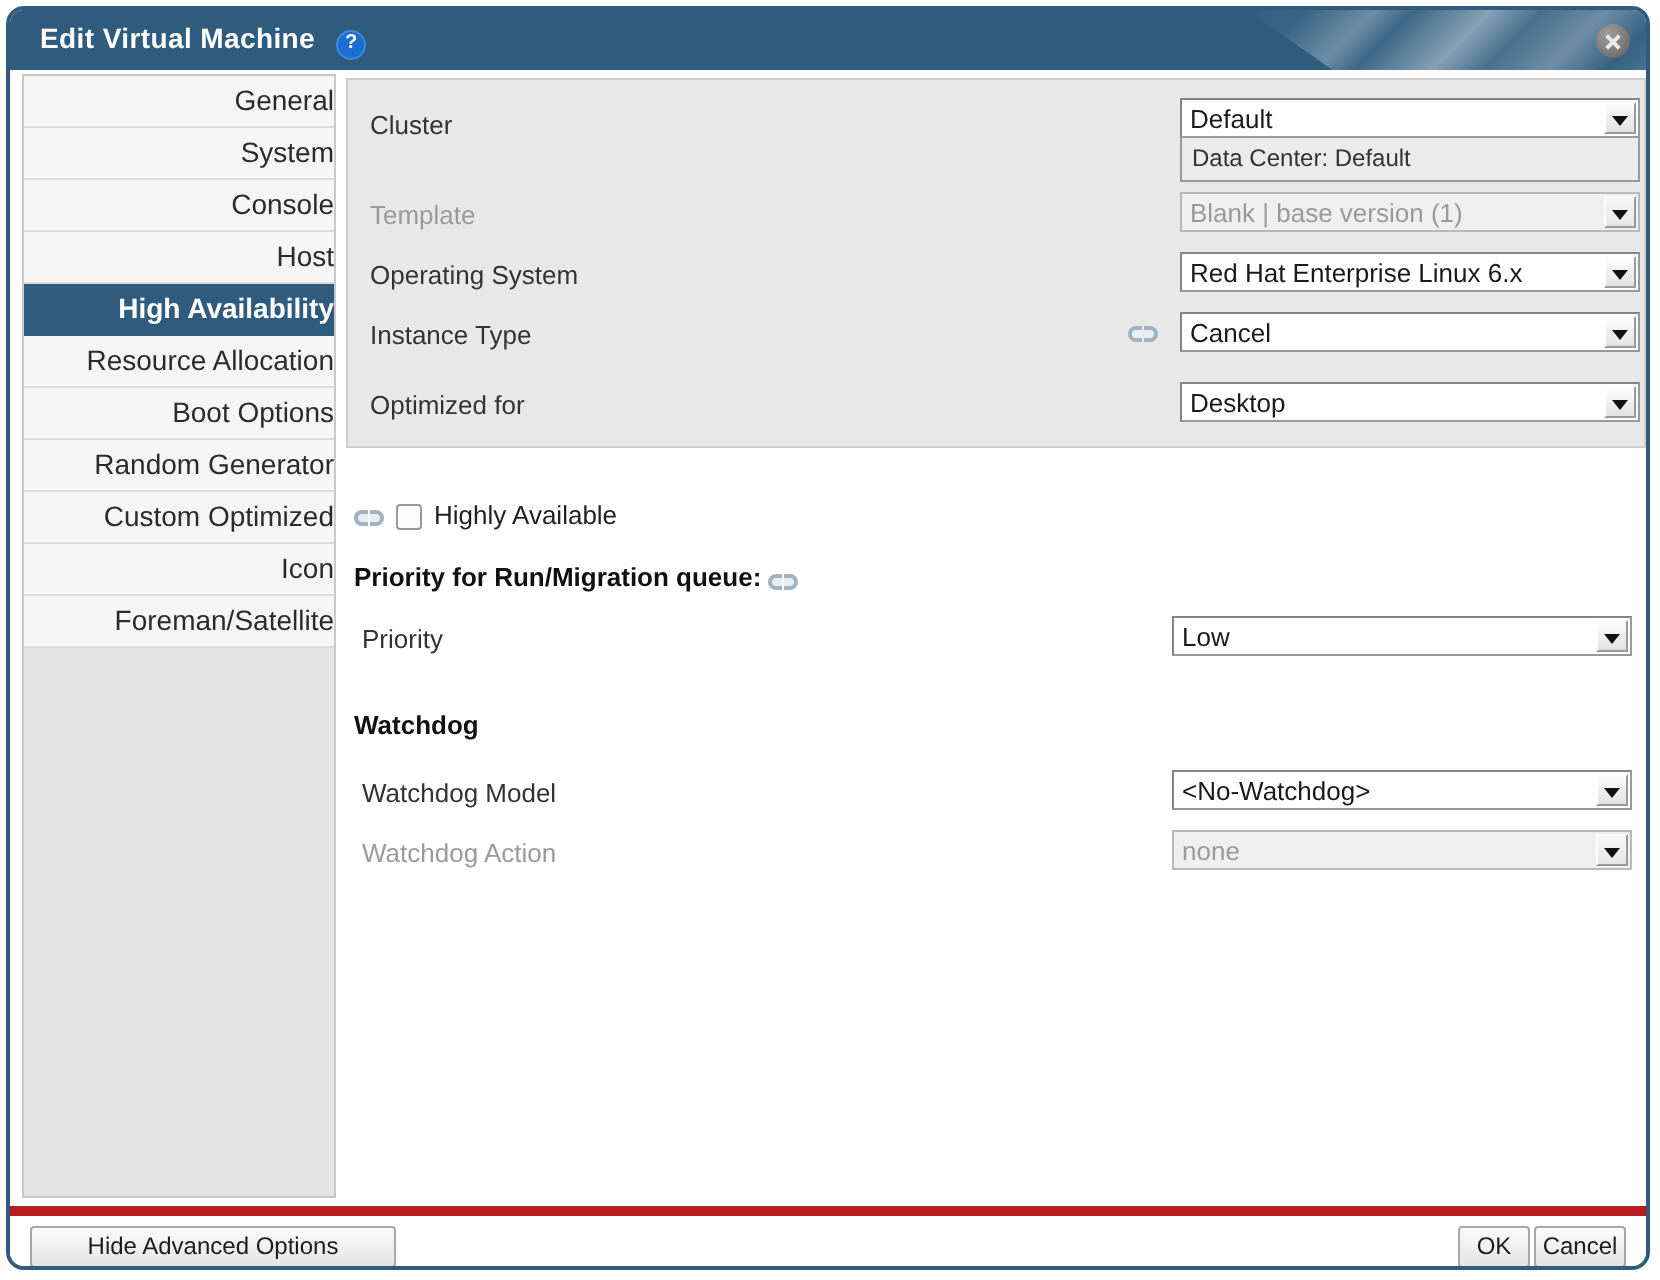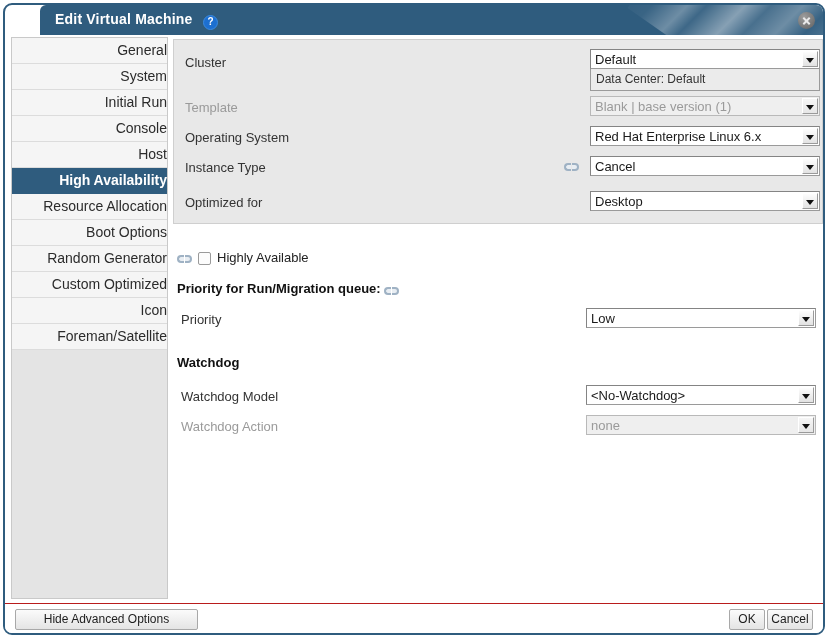--- a/index.html
+++ b/index.html
@@ -13,21 +13,20 @@
   
   #dialog {
     position: absolute;
     left: 3px; top: 3px;
     width: 822px; height: 632px;
     box-sizing: border-box;
     border: 2px solid #2f5c7e;
     border-radius: 9px;
     background: #ffffff;
     overflow: hidden;
-    padding-left: 35px;
   }
 
   
   #titlebar {
     position: relative;
     height: 30px;
     background: #2f5c7e;
     border-top-left-radius: 6px;
     border-top-right-radius: 6px;
     overflow: hidden;
@@ -293,21 +292,21 @@
     color: #333333;
     white-space: nowrap;
   }
   .wrow .label.disabled { color: #9a9a9a; }
 
   
   #footer {
     position: absolute;
     left: 0; top: 598px;
     width: 818px; height: 30px;
-    border-top: 1px solid #b91c1c;
+    border-top: 5px solid #b91c1c;
     background: #ffffff;
   }
   .btn {
     position: absolute;
     top: 5px;
     height: 21px;
     box-sizing: border-box;
     background: linear-gradient(#fbfbfb, #e4e4e4);
     border: 1px solid #a8a8a8;
     border-radius: 2px;
@@ -332,21 +331,20 @@
     <div id="title-text">Edit Virtual Machine</div>
     <div id="help-icon">?</div>
     <div id="close-icon"></div>
   </div>
 
   <div id="body">
 
     <div id="sidebar">
       <div class="side-item">General</div>
       <div class="side-item">System</div>
-      <div class="side-item">Initial Run</div>
       <div class="side-item">Console</div>
       <div class="side-item">Host</div>
       <div class="side-item selected">High Availability</div>
       <div class="side-item">Resource Allocation</div>
       <div class="side-item">Boot Options</div>
       <div class="side-item">Random Generator</div>
       <div class="side-item">Custom Optimized</div>
       <div class="side-item">Icon</div>
       <div class="side-item">Foreman/Satellite</div>
     </div>

